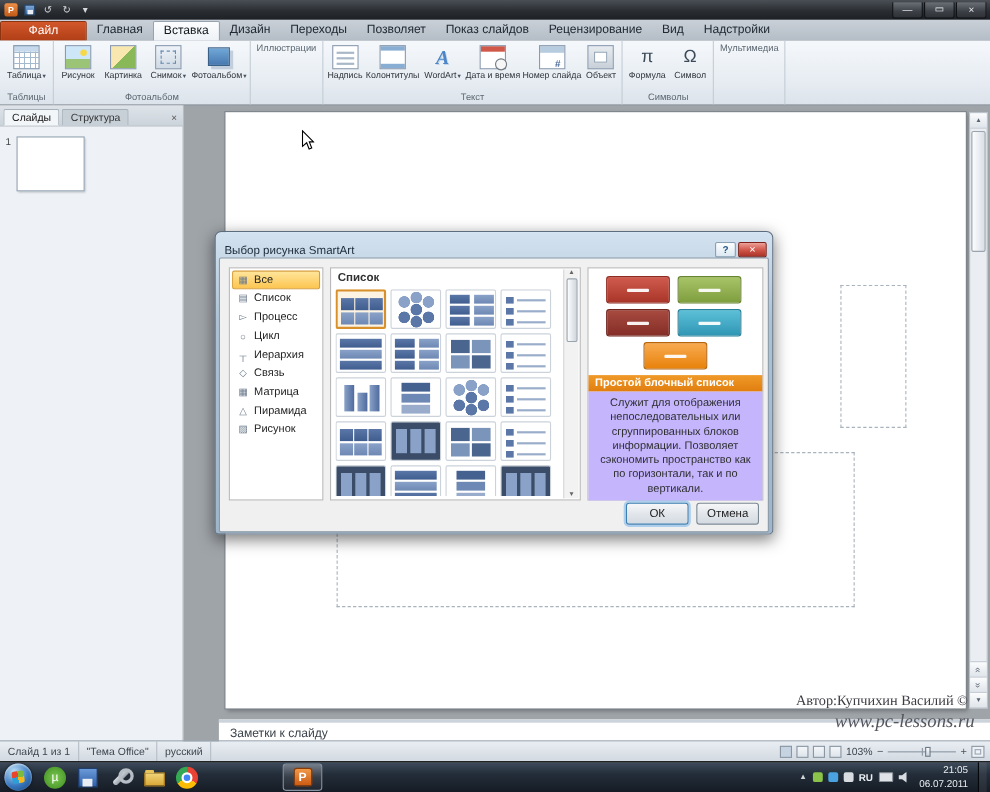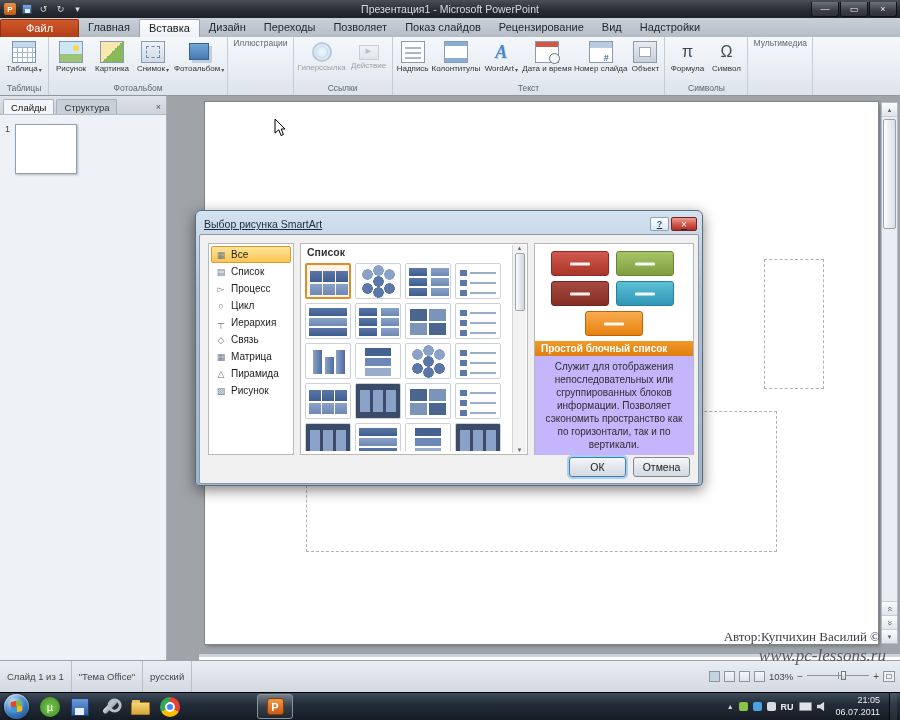--- a/index.html
+++ b/index.html
@@ -126,25 +126,25 @@
     border:1px solid #9aa4ae; border-radius:2px; }
   .vs-sp { flex:1; }
   .vs-dbl { width:15px; height:14px; font-size:9px; color:#5a6570; display:flex; align-items:center; justify-content:center;
     background:linear-gradient(#fbfcfd,#dfe5eb); border-top:1px solid #c6cdd4; }
   .rot90 { transform:rotate(90deg); display:inline-block; }
 
   .notes { height:22px; background:#fff; border-top:3px solid #ccd3da; display:flex; align-items:center;
     padding-left:10px; font-size:11px; color:#3c434a; }
 
   
-  .statusbar { position:absolute; left:0; right:0; bottom:28px; height:32px;
+  .statusbar { position:absolute; left:0; right:0; bottom:28px; height:19px;
     background:linear-gradient(#e9eef3,#d2d9e0); border-top:1px solid #9aa4ae;
     display:flex; align-items:center; font-size:9.5px; color:#3e464e; }
   .sb-seg { padding:0 7px; border-right:1px solid #b6bec6; height:100%; display:flex; align-items:center; }
-  .sb-right { margin-left:auto; display:flex; align-items:flex-start; gap:4px; padding-right:5px; }
+  .sb-right { margin-left:auto; display:flex; align-items:center; gap:4px; padding-right:5px; }
   .vb { width:11px; height:11px; border:1px solid #8a96a2; background:linear-gradient(#f4f7fa,#dde4ea); }
   .vb.active { background:#c6d4e2; }
   .zlabel { font-size:9.5px; }
   .zsign { font-size:10px; color:#4a545e; }
   .ztrack { width:62px; height:9px; position:relative; }
   .ztrack::before { content:""; position:absolute; left:0; right:0; top:4px; height:1px; background:#8a96a2; }
   .ztick { position:absolute; left:50%; top:1px; width:1px; height:7px; background:#8a96a2; }
   .zthumb { position:absolute; left:55%; top:0; width:5px; height:9px; background:linear-gradient(#fdfdfe,#c8d2dc);
     border:1px solid #6e7a86; }
   .fitbox { width:12px; height:11px; border:1px solid #8a96a2; background:#eef2f6; position:relative; }
@@ -189,21 +189,21 @@
   .tr-kb { width:13px; height:9px; background:#dfe3e7; border-radius:1px; border:1px solid #8a9098; }
   .tr-spk { width:10px; height:10px; background:#d8dce0; clip-path:polygon(0 32%,35% 32%,75% 2%,75% 98%,35% 68%,0 68%); }
   .tr-clock { text-align:right; font-size:9px; line-height:1.25; margin:0 4px; }
   .tr-desktop { width:8px; height:28px; border-left:1px solid #05080b; background:rgba(255,255,255,.07); }
 
   
   .dialog { position:absolute; left:195px; top:210px; width:508px; height:276px; z-index:40;
     border:1px solid #5c6d7e; border-radius:6px 6px 4px 4px; padding:3px;
     background:linear-gradient(#d3e2f0,#aec2d5 30%,#9fb5ca);
     box-shadow:0 4px 14px rgba(0,0,0,.5); }
-  .dlg-title { height:20px; display:flex; align-items:center; padding:0 2px 0 5px; font-size:10.5px; color:#1d2b38;text-decoration:underline; }
+  .dlg-title { height:20px; display:flex; align-items:flex-end; padding:0 2px 0 5px; font-size:10.5px; color:#1d2b38; }
   .dlg-btns { margin-left:auto; display:flex; gap:2px; }
   .dlg-help { width:19px; height:14px; border-radius:2px; background:linear-gradient(#fdfeff,#dce8f2);
     border:1px solid #8aa0b4; color:#2a5a8a; font-size:9px; font-weight:bold;
     display:flex; align-items:center; justify-content:center; }
   .dlg-close { width:26px; height:14px; border-radius:2px; background:linear-gradient(#ee9d94,#cf5448 55%,#a93226);
     border:1px solid #7a2018; color:#fff; font-size:10px; display:flex; align-items:center; justify-content:center; }
   .dlg-body { position:relative; height:250px; background:#f0f0f0; border:1px solid #8a9aa8; border-radius:2px; }
 
   .dlg-cats { position:absolute; left:8px; top:8px; width:86px; height:212px; background:#fff;
     border:1px solid #b8b8b8; padding:2px; overflow:hidden; }
@@ -288,21 +288,20 @@
   <div class="titlebar">
     <div class="qat">
       <div class="ppticon">P</div>
       <div class="qbtn">
           <span class="qsave"></span>
         </div>
       <div class="qbtn">↺</div>
       <div class="qbtn">↻</div>
       <div class="qbtn">▾</div>
     </div>
-    <div class="title-text">Презентация1 - Microsoft PowerPoint</div>
     <div class="wincontrols">
       <div class="wbtn">—</div>
       <div class="wbtn">▭</div>
       <div class="wbtn">×</div>
     </div>
   </div>
 
   <div class="tabsrow">
     <div class="tab file">Файл</div>
     <div class="tab">Главная</div>
@@ -359,37 +358,20 @@
             </div>
         </div>
       </div>
       <div class="rlabel">Фотоальбом</div>
     </div>
 
     <div class="rgroup">
       <div class="rlabel">Иллюстрации</div>
     </div>
 
-    <div class="rgroup">
-      <div class="rbuttons">
-        <div class="rbtn disabled" style="min-width:52px">
-          <div class="ic i-link"></div>
-          <div class="lblrow">
-              <span class="lbl">Гиперссылка</span>
-            </div>
-        </div>
-        <div class="rbtn disabled" style="min-width:42px">
-          <div class="ic i-action"></div>
-          <div class="lblrow">
-              <span class="lbl">Действие</span>
-            </div>
-        </div>
-      </div>
-      <div class="rlabel">Ссылки</div>
-    </div>
 
     <div class="rgroup">
       <div class="rbuttons">
         <div class="rbtn" style="min-width:36px">
           <div class="ic i-textbox"></div>
           <div class="lblrow">
               <span class="lbl">Надпись</span>
             </div>
         </div>
         <div class="rbtn" style="min-width:50px">

